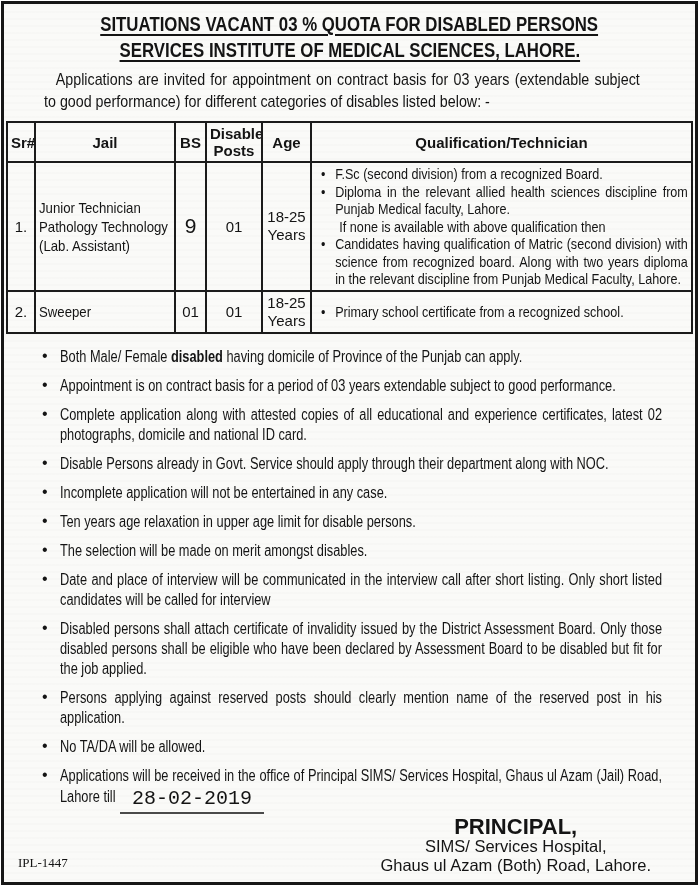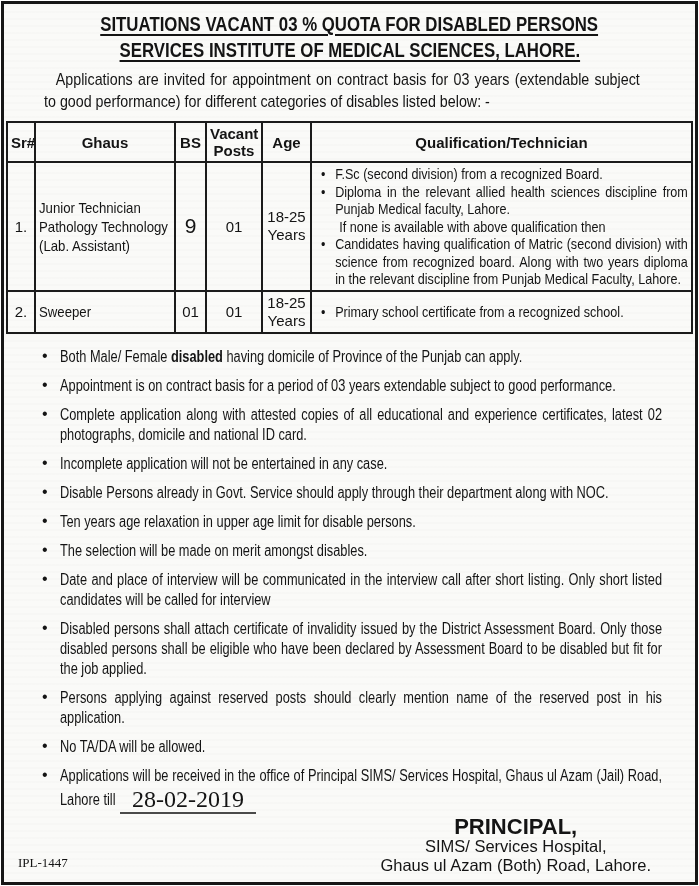--- a/index.html
+++ b/index.html
@@ -51,21 +51,21 @@
   }
   ul.notes li::before{content:"\2022"; position:absolute; left:38px; top:-1px; font-size:16px;}
   .ntext{
     display:block; width:125%; transform:scaleX(0.8); transform-origin:0 0;
     text-align:justify; font-size:16px;
   }
   .ntext b{font-weight:bold;}
   .date{
     display:inline-block; transform:scaleX(1.25); transform-origin:0 72%;
     border-bottom:2px solid #4a4a4a; padding:0 12px; margin-left:6px;
-    font-family:Liberation Serif, serif; font-size:24px; line-height:26px;
+    font-family:Liberation Mono, monospace; font-size:20px; line-height:26px;
     vertical-align:-2px; white-space:nowrap;
   }
   .signature{
     position:absolute; right:44px; bottom:7px; text-align:center;
     font-size:16.5px; line-height:19px;
   }
   .sig-name{font-weight:bold; font-size:22px; line-height:21px;}
   .ref{
     position:absolute; left:14px; bottom:11px;
     font-family:"Liberation Serif", serif; font-size:13px;
@@ -88,23 +88,23 @@
       <col style="width:28px">
         <col style="width:140px">
         <col style="width:31px">
       <col style="width:56px">
         <col style="width:49px">
         <col style="width:381px">
     </colgroup>
     <thead>
       <tr>
         <th>Sr#</th>
-        <th>Ghaus</th>
+        <th>Jail</th>
         <th>BS</th>
-        <th>Vacant Posts</th>
+        <th>Disable Posts</th>
         <th>Age</th>
         <th>Qualification/Technician</th>
       </tr>
     </thead>
     <tbody>
       <tr>
         <td class="c-sr">1.</td>
         <td class="c-post">
           <div class="post-lines">
             <div>Junior Technician</div>
@@ -147,24 +147,24 @@
     <li>
         <span class="ntext"><span>Both Male/ Female </span><b>disabled</b><span> having domicile of Province of the Punjab can apply.</span></span>
       </li>
     <li>
         <span class="ntext">Appointment is on contract basis for a period of 03 years extendable subject to good performance.</span>
       </li>
     <li>
         <span class="ntext">Complete application along with attested copies of all educational and experience certificates, latest 02 photographs, domicile and national ID card.</span>
       </li>
     <li>
-        <span class="ntext">Incomplete application will not be entertained in any case.</span>
+        <span class="ntext">Disable Persons already in Govt. Service should apply through their department along with NOC.</span>
       </li>
     <li>
-        <span class="ntext">Disable Persons already in Govt. Service should apply through their department along with NOC.</span>
+        <span class="ntext">Incomplete application will not be entertained in any case.</span>
       </li>
     <li>
         <span class="ntext">Ten years age relaxation in upper age limit for disable persons.</span>
       </li>
     <li>
         <span class="ntext">The selection will be made on merit amongst disables.</span>
       </li>
     <li>
         <span class="ntext">Date and place of interview will be communicated in the interview call after short listing. Only short listed candidates will be called for interview</span>
       </li>

